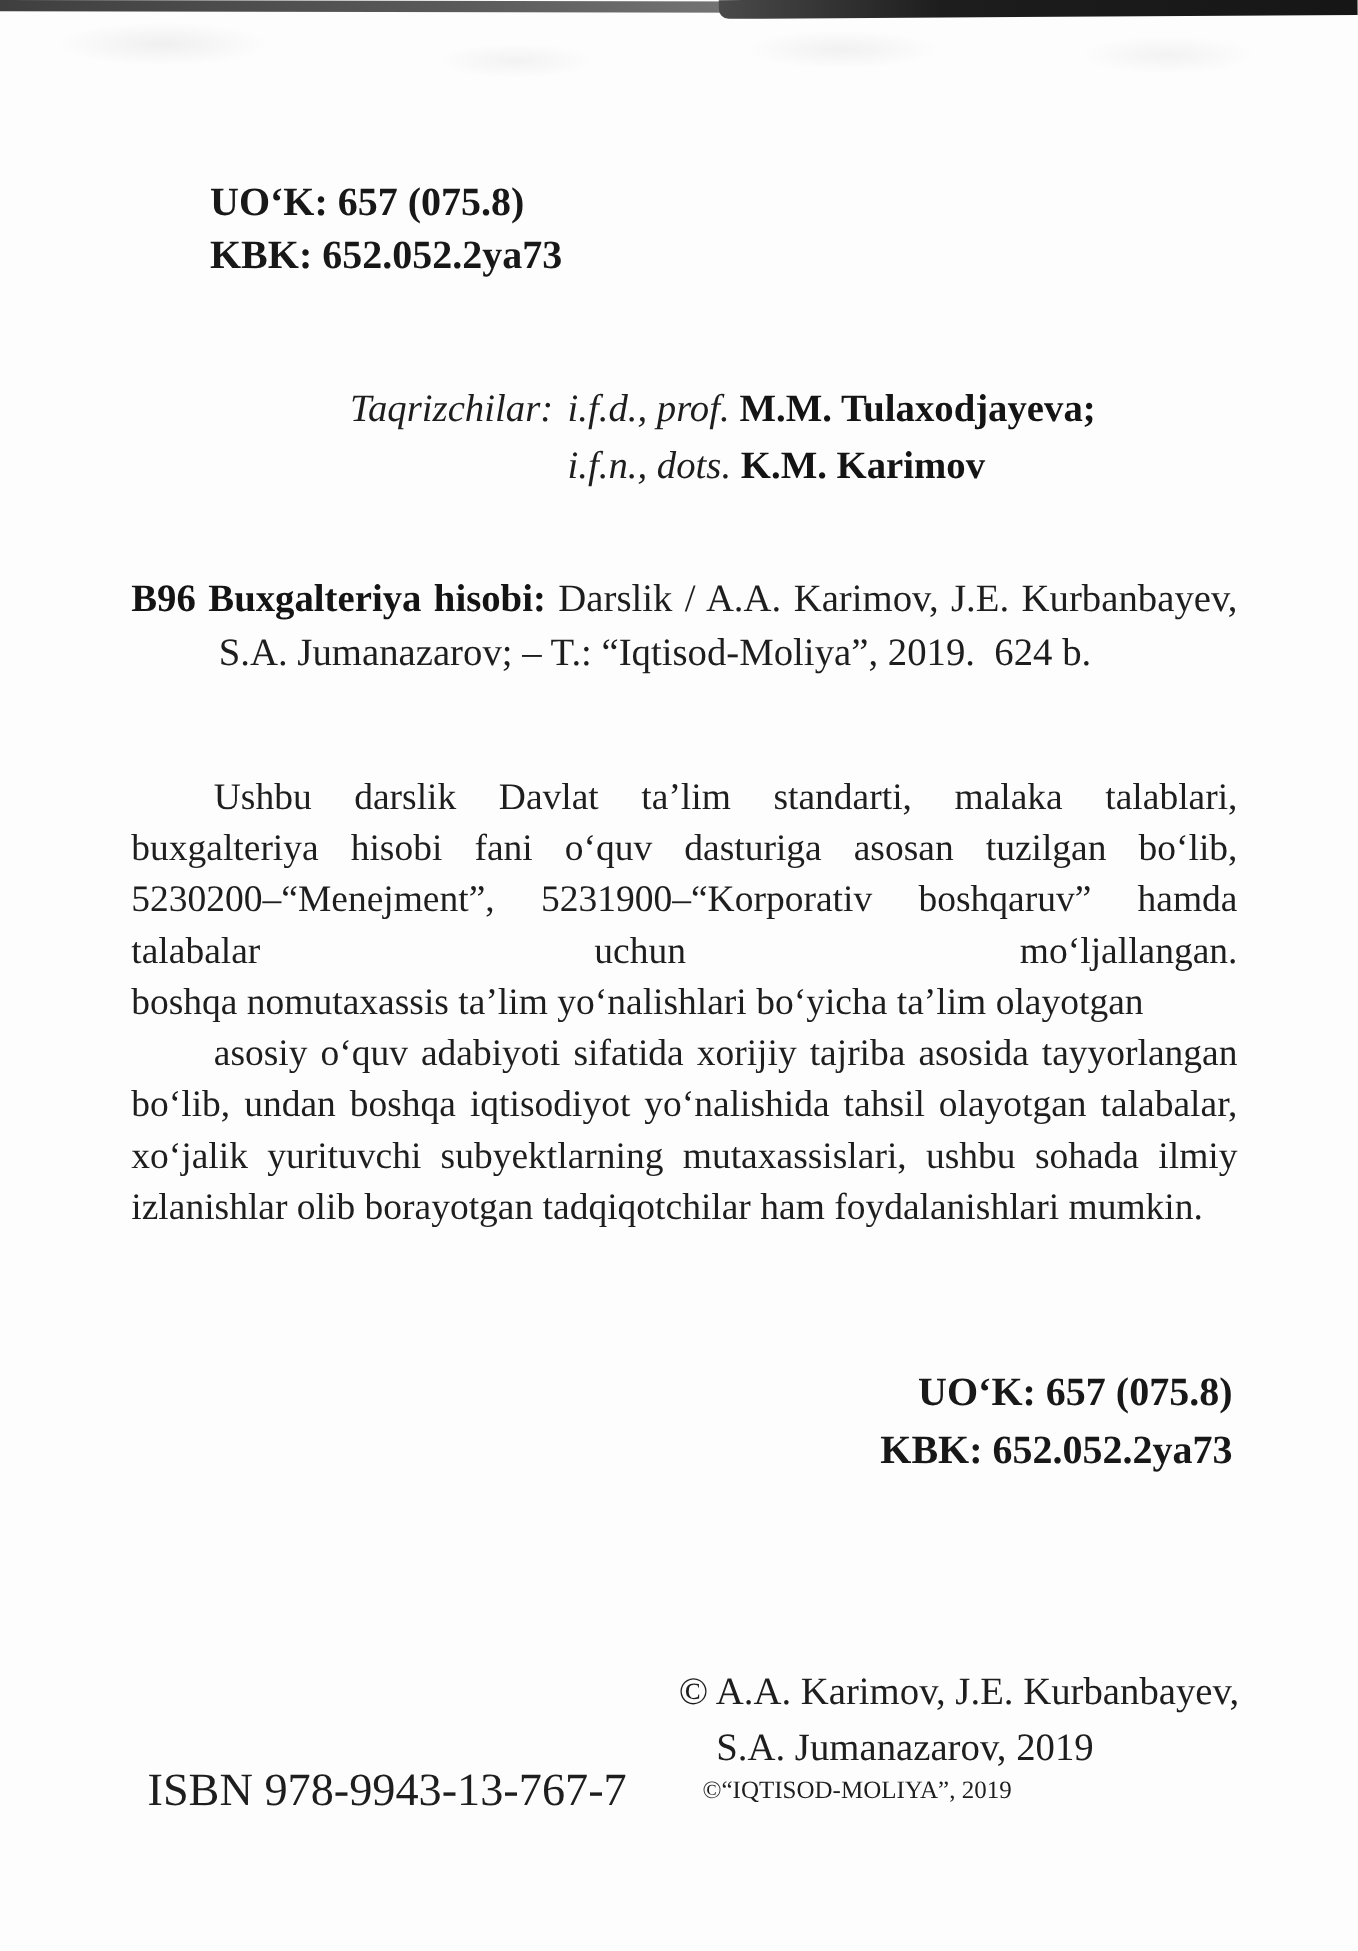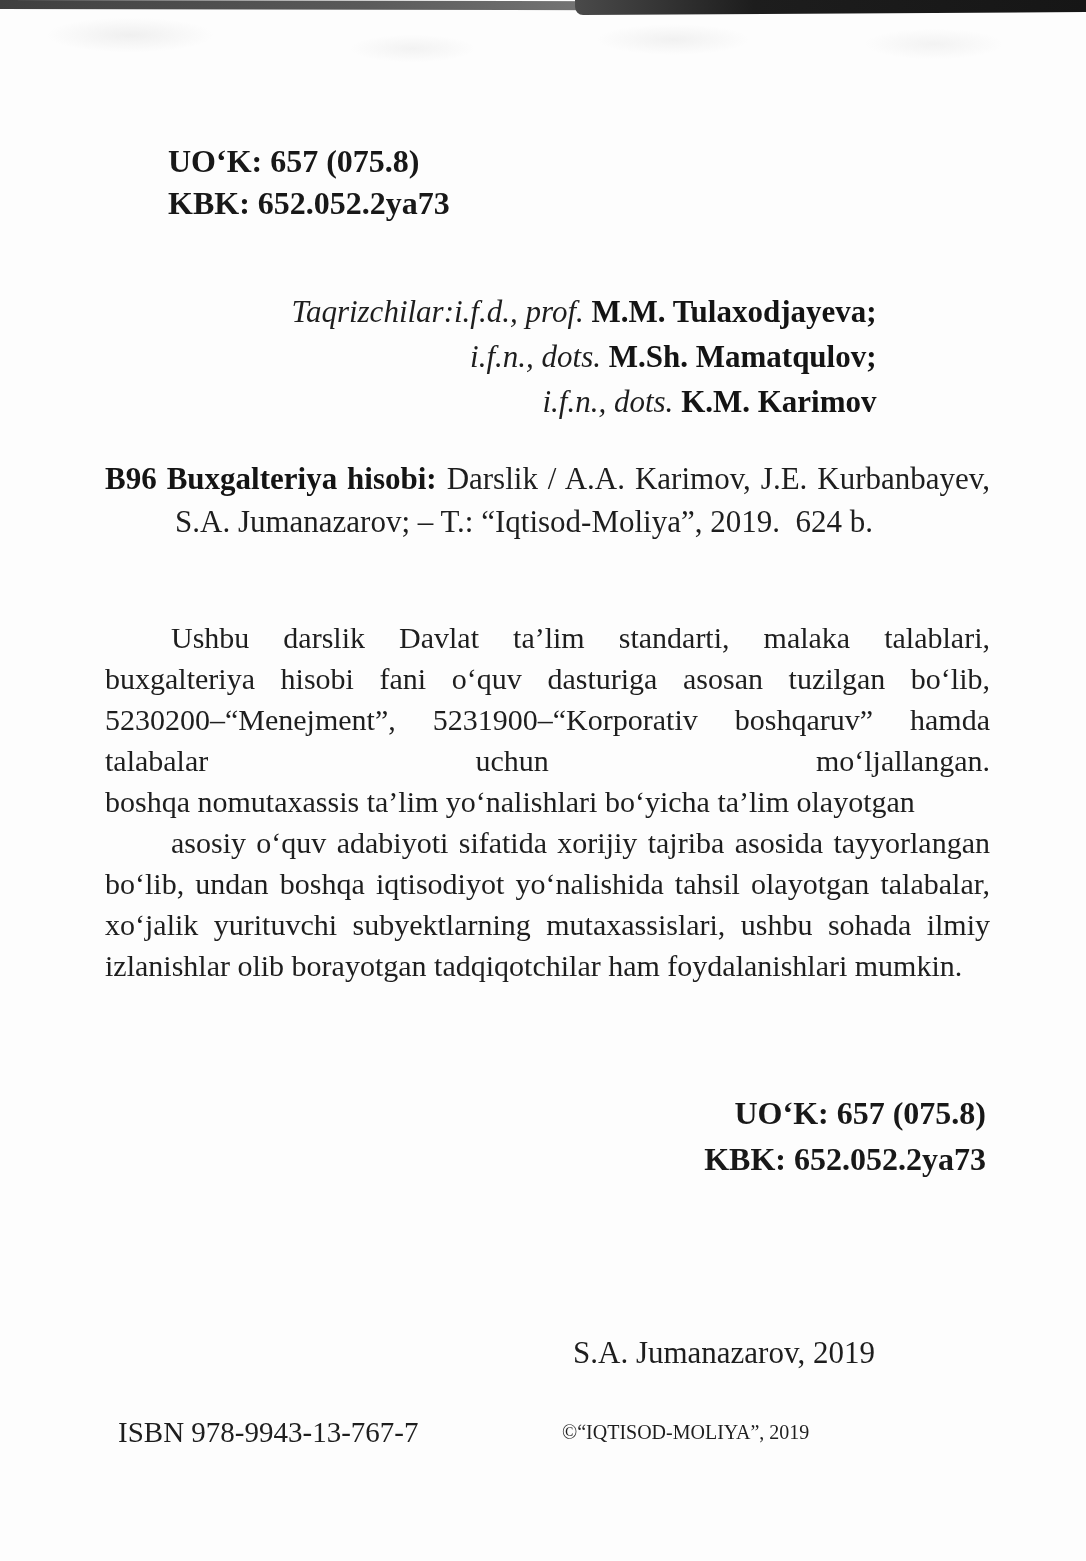--- a/index.html
+++ b/index.html
@@ -33,23 +33,23 @@
       radial-gradient(ellipse 90px 20px at 38% 45%, rgba(120,120,120,.08), transparent 70%),
       radial-gradient(ellipse 110px 22px at 62% 35%, rgba(120,120,120,.09), transparent 70%),
       radial-gradient(ellipse 100px 22px at 86% 40%, rgba(120,120,120,.08), transparent 70%);
   }
 
   .udc-top {
     position:absolute; left:168px; top:140px;
     font-size:32px; font-weight:bold; line-height:42px; color:#181818;
   }
   .reviewers {
-    position:absolute; left:280px; top:289px;
+    position:absolute; left:280px; top:304px;
     display:flex; align-items:flex-start;
-    font-size:31px; line-height:45px;text-align:right;
+    font-size:31px; line-height:45px;
   }
   .rev-label { font-style:italic; width:174px; flex:0 0 174px; }
   .rev-prefix { font-style:italic; }
   .rev-name { font-weight:bold; color:#141414; }
 
   .catalog {
     position:absolute; left:105px; top:457px; width:885px;
     font-size:31px; line-height:43px;
   }
   .cat-line1 { text-align:justify; text-align-last:justify; }
@@ -71,21 +71,21 @@
     text-align:right;
     font-size:32px; font-weight:bold; line-height:46px; color:#181818;
   }
   .copyright {
     position:absolute; left:543px; top:1330px;
     font-size:31px; line-height:45px; white-space:nowrap;
   }
   .copyright .cline2 { padding-left:30px; }
   .isbn {
     position:absolute; left:118px; top:1410px;
-    font-size:29px; line-height:45px; white-space:nowrap;
+    font-size:37px; line-height:45px; white-space:nowrap;
   }
   .pub-copyright {
     position:absolute; left:543px; top:1410px;
     font-size:20px; line-height:45px; white-space:nowrap;margin-left:19px;
   }
 </style>
 </head>
 <body>
 
 <div class="page">
@@ -99,24 +99,20 @@
     <div>KBK: 652.052.2ya73</div>
   </div>
 
   <div class="reviewers">
     <div class="rev-label">Taqrizchilar:</div>
     <div class="rev-list">
 
     <div class="rev-item">
         <span class="rev-prefix">i.f.d., prof.</span>
         <span class="rev-name">M.M. Tulaxodjayeva;</span>
-      </div>
-        <div class="rev-item">
-        <span class="rev-prefix">i.f.n., dots.</span>
-        <span class="rev-name">M.Sh. Mamatqulov;</span>
       </div>
         <div class="rev-item">
         <span class="rev-prefix">i.f.n., dots.</span>
         <span class="rev-name">K.M. Karimov</span>
       </div>
       </div>
   </div>
 
   <div class="catalog">
     <div class="cat-line1">
@@ -143,20 +139,21 @@
       <div class="pline">xo‘jalik yurituvchi subyektlarning mutaxassislari, ushbu sohada ilmiy</div>
       <div class="pline">izlanishlar olib borayotgan tadqiqotchilar ham foydalanishlari mumkin.</div>
     </div>
 
   <div class="udc-bottom">
     <div>UO‘K: 657 (075.8)</div>
     <div>KBK: 652.052.2ya73</div>
   </div>
 
   <div class="copyright">
+    <div class="cline1">© A.A. Karimov, J.E. Kurbanbayev,</div>
     <div class="cline2">S.A. Jumanazarov, 2019</div>
   </div>
 
   <div class="isbn">ISBN 978-9943-13-767-7</div>
 
   <div class="pub-copyright">©“IQTISOD-MOLIYA”, 2019</div>
 
 </div>
 
 </body></html>

